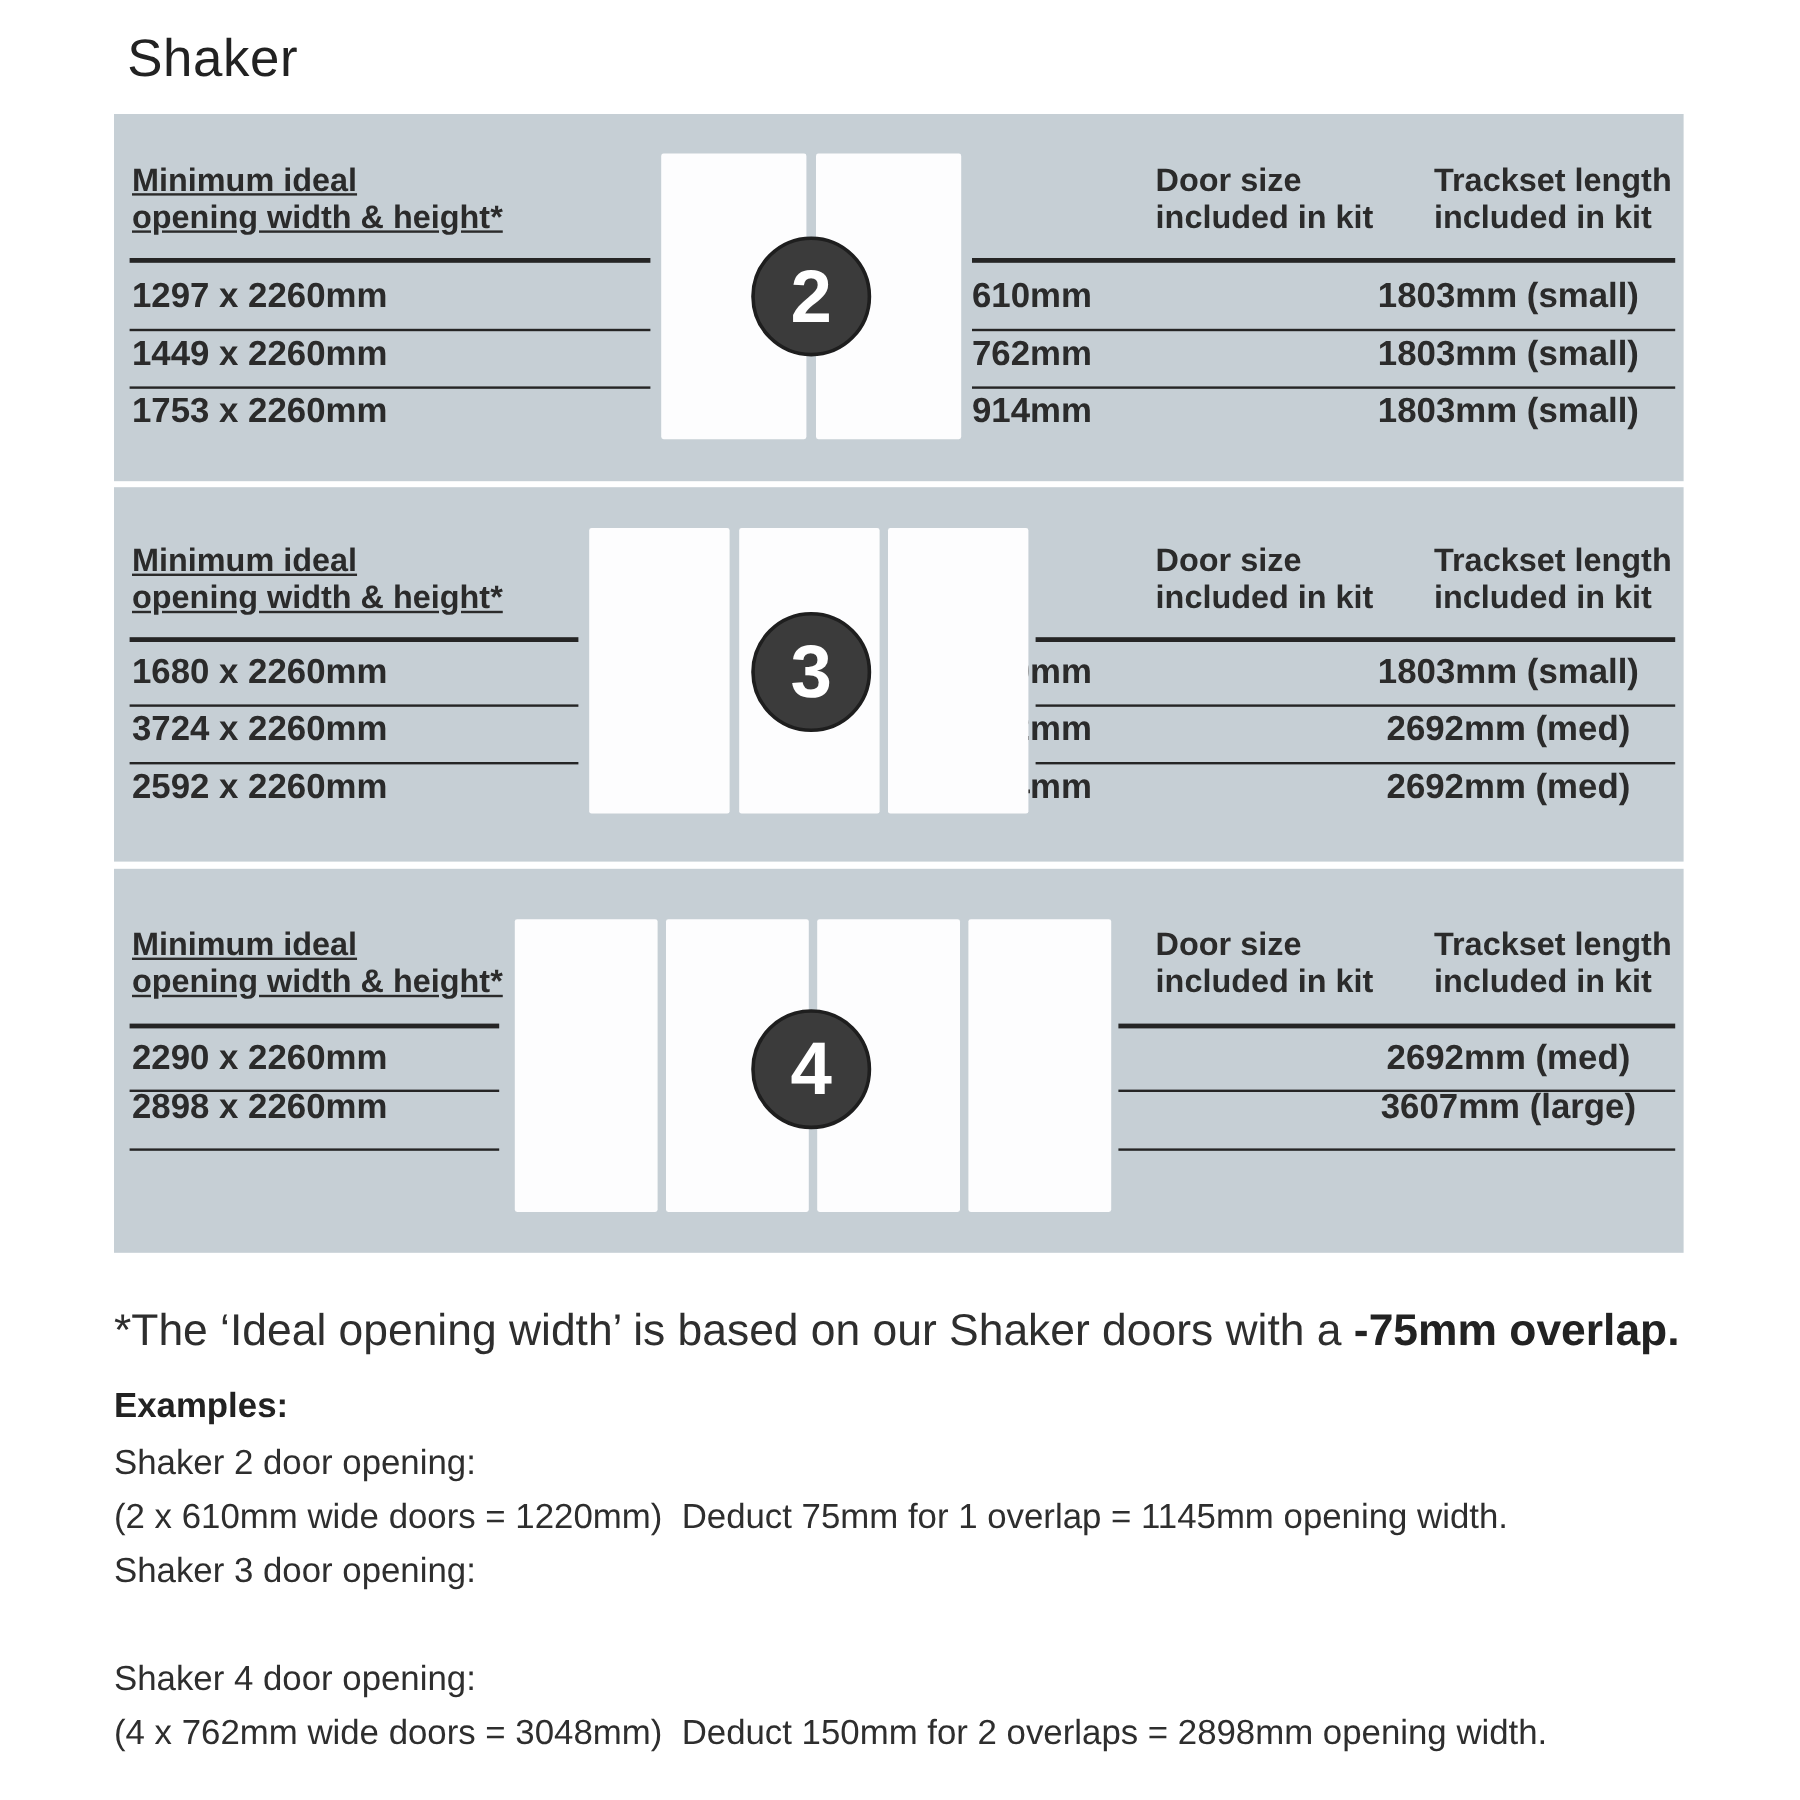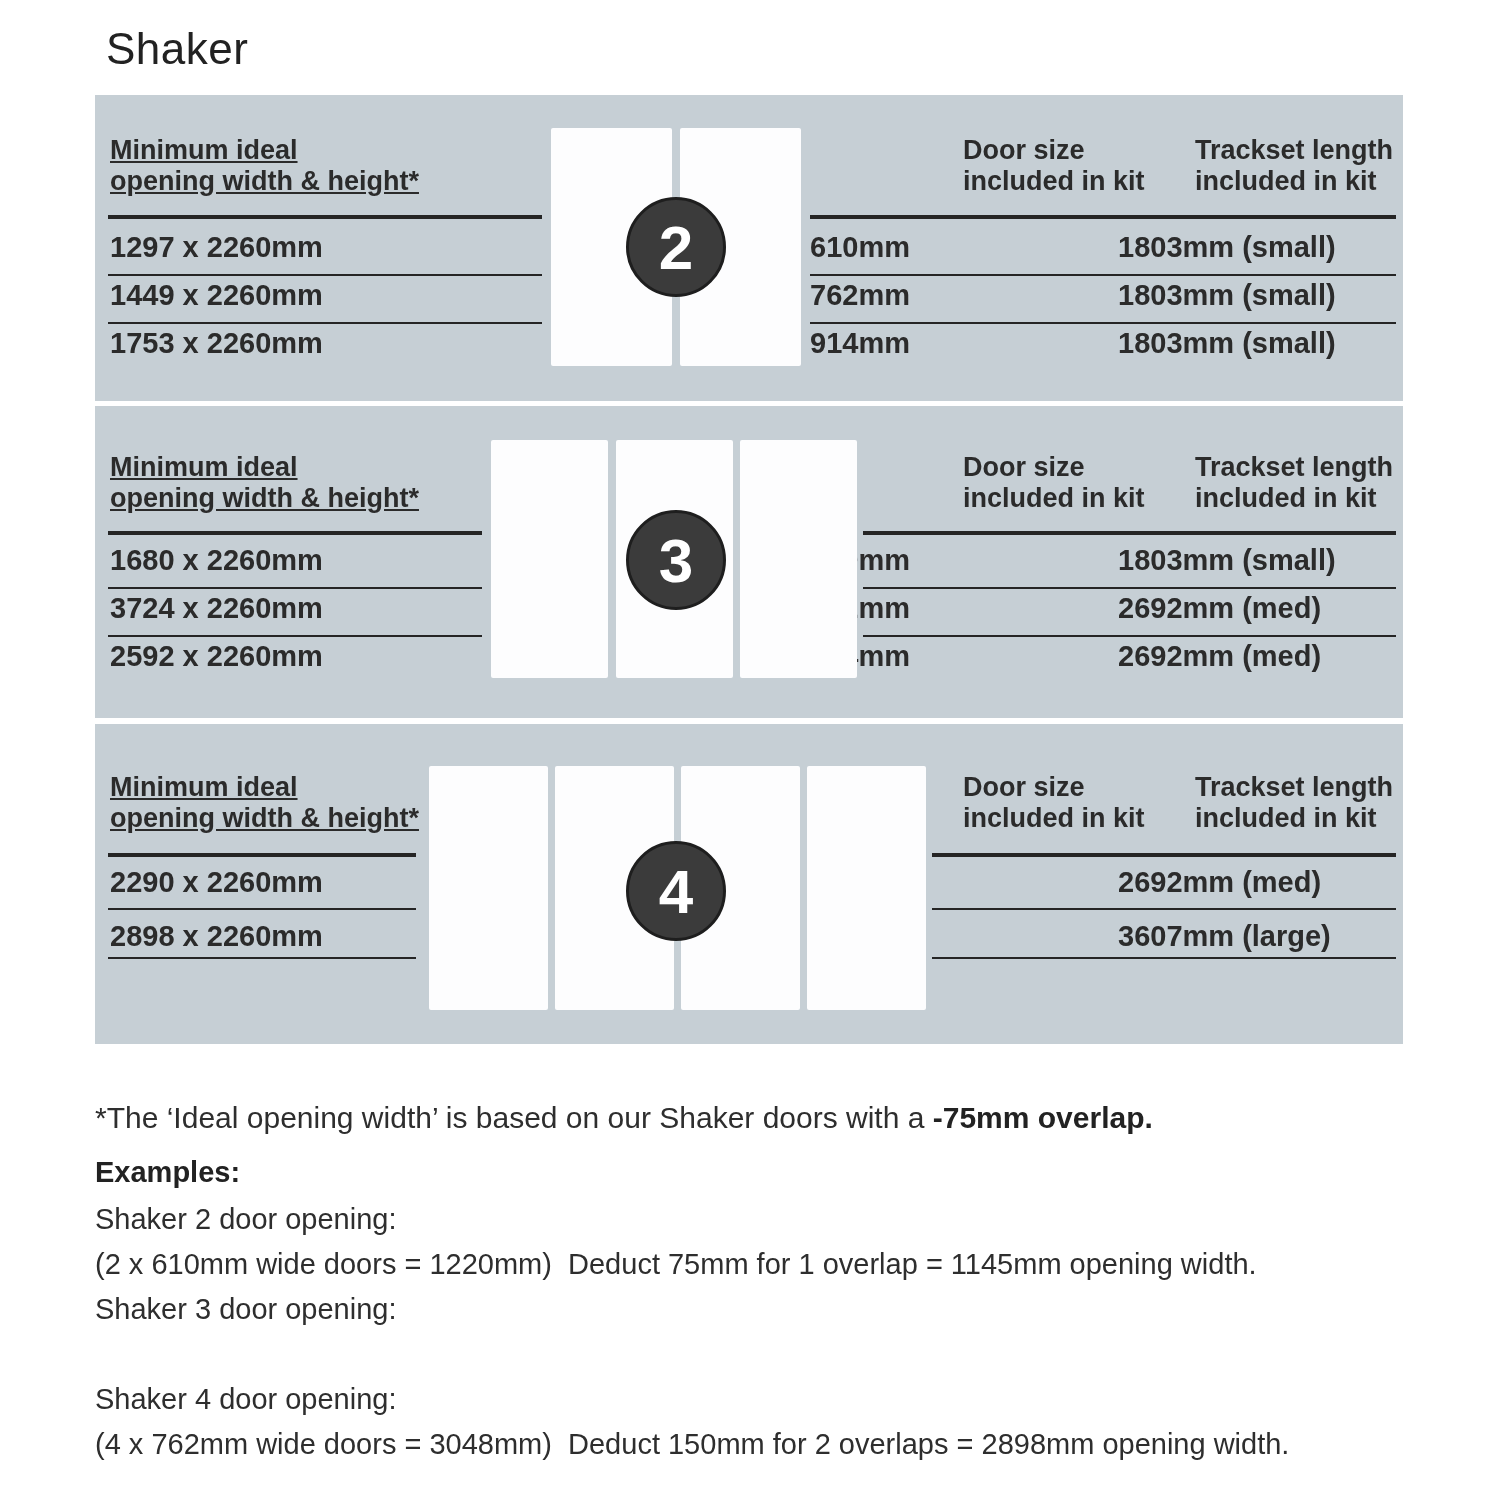--- a/index.html
+++ b/index.html
@@ -51,44 +51,44 @@
   .sec3 .rrule{left:837px;top:129px;width:464px;}
   .sec3 .tl1{left:13px;top:184px;width:308px;}
   .sec3 .tl2{left:13px;top:233px;width:308px;}
   .sec3 .tr1{left:837px;top:184px;width:464px;}
   .sec3 .tr2{left:837px;top:233px;width:464px;}
 
   
   .cell{font-size:29px;font-weight:700;color:var(--text);white-space:nowrap;}
   .oval{left:15px;}
   .dval{left:715px;width:308px;text-align:left;}
-  .tval{left:1023px;width:278px;text-align:left;}
+  .tval{left:1023px;width:278px;text-align:center;}
   .sec1 .r1{top:136px}.sec1 .r2{top:184px}.sec1 .r3{top:232px}
   .sec2 .r1{top:138px}.sec2 .r2{top:186px}.sec2 .r3{top:234px}
-  .sec3 .r1{top:142px}.sec3 .r2{top:196px}
+  .sec3 .r1{top:142px}.sec3 .r2{top:183px}
 
   
   .door{background:var(--door-fill);border-radius:2px;}
   .sec1 .door{top:33px;height:238px;width:121px;}
   .sec1 .d1{left:456px}.sec1 .d2{left:585px}
   .sec2 .door{top:34px;height:238px;width:117px;}
   .sec2 .d1{left:396px}.sec2 .d2{left:521px}.sec2 .d3{left:645px}
   .sec3 .door{top:42px;height:244px;width:119px;}
   .sec3 .d1{left:334px}.sec3 .d2{left:460px}.sec3 .d3{left:586px}.sec3 .d4{left:712px}
 
   
   .badge{
     left:531px;width:100px;height:100px;border-radius:50%;box-sizing:border-box;
     background:var(--badge-bg);border:3px solid #1e1e1e;color:var(--badge-text);
     font-size:62px;font-weight:700;display:flex;align-items:center;justify-content:center;
   }
   .sec1 .badge{top:102px}.sec2 .badge{top:104px}.sec3 .badge{top:117px}
 
   
-  .footnote{position:absolute;left:95px;top:1088px;font-size:30px;color:#2e2e2e;white-space:pre-wrap;margin-top:13px;}
+  .footnote{position:absolute;left:95px;top:1088px;font-size:37px;color:#2e2e2e;white-space:pre-wrap;}
   .footnote b{font-weight:700;color:#222;}
   .ex{position:absolute;left:95px;font-size:29px;color:#2e2e2e;white-space:pre-wrap;}
   .ex-heading{top:1156px;font-weight:700;color:#222;}
   .ex1l{top:1203px}.ex1d{top:1248px}
   .ex2l{top:1293px}.ex2d{top:1338px}
   .ex3l{top:1383px}.ex3d{top:1428px}
 </style>
 </head>
 <body>
 

